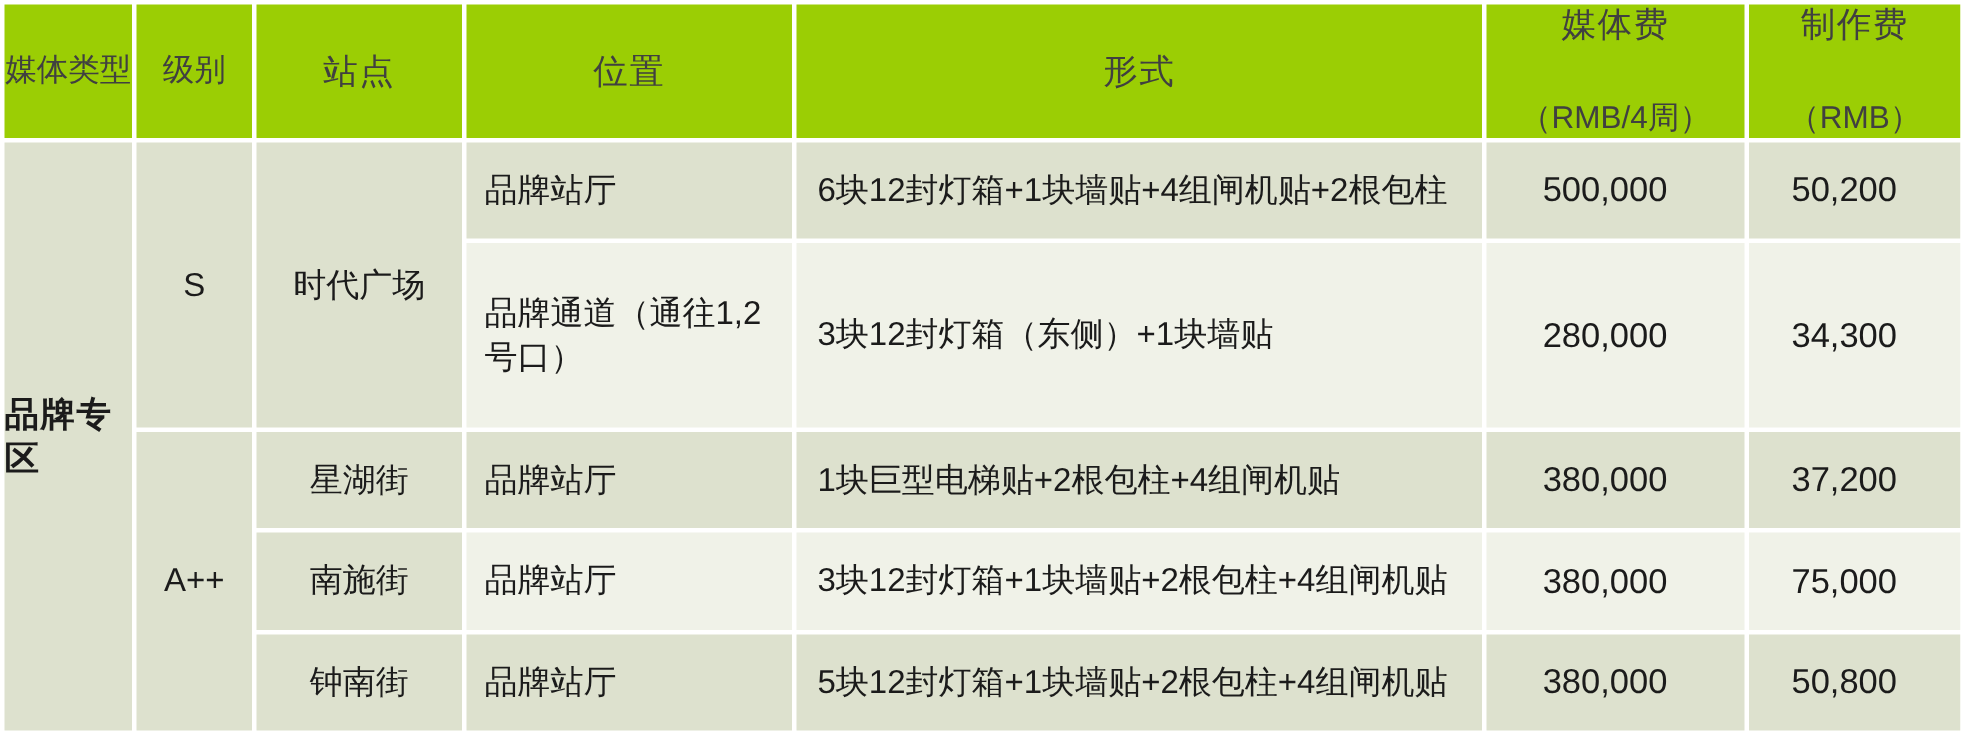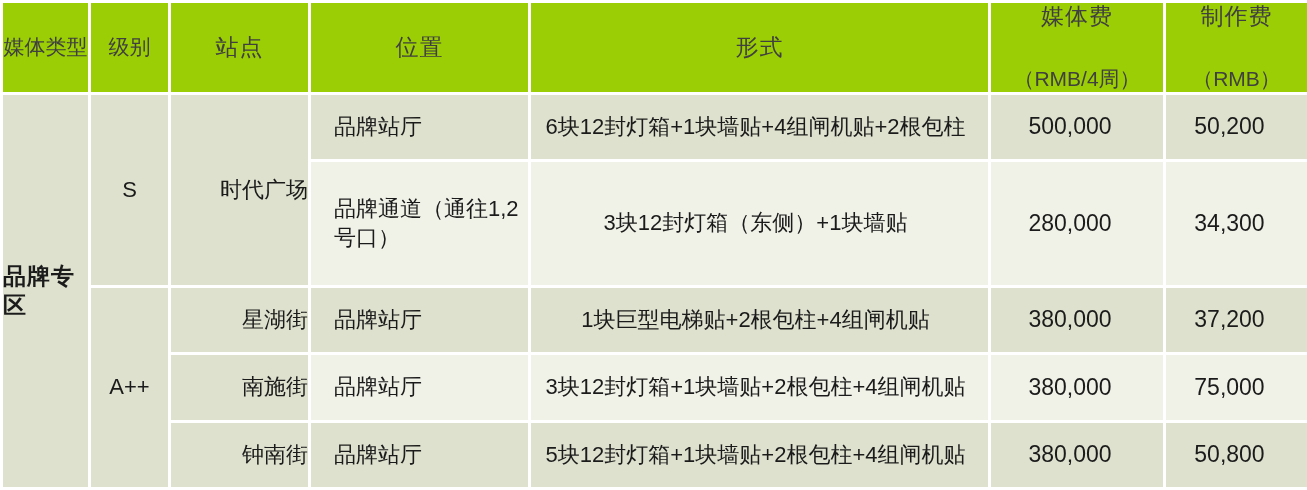--- a/index.html
+++ b/index.html
@@ -62,29 +62,30 @@
     letter-spacing: 1px;
     line-height: 1.25;
   }
   td.cell-grade {
     background: #DDE1CE !important;
     text-align: center;
     font-size: 22px;
   }
   td.cell-station {
     background: #DDE1CE !important;
-    text-align: right;
+    text-align: center;
     line-height: 1.3;
   }
   td.cell-location {
     text-align: left;
-    padding-left: 23px;
+    padding-left: 12px;
   }
   td.cell-form {
-    text-align: center;
+    text-align: left;
+    padding-left: 14px;
     padding-right: 8px;
   }
   td.cell-price {
     text-align: center;
     padding-right: 14px;
     font-size: 23px;
   }
 </style>
 </head>
 <body>

